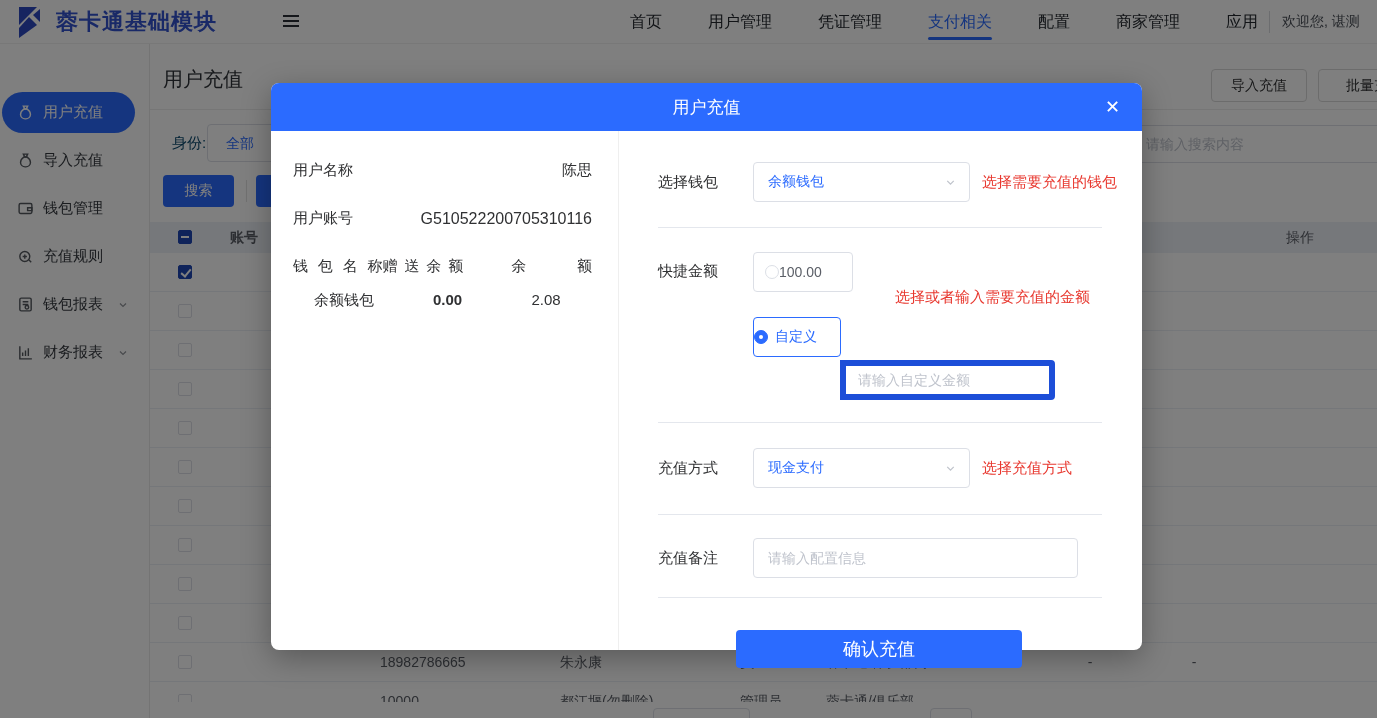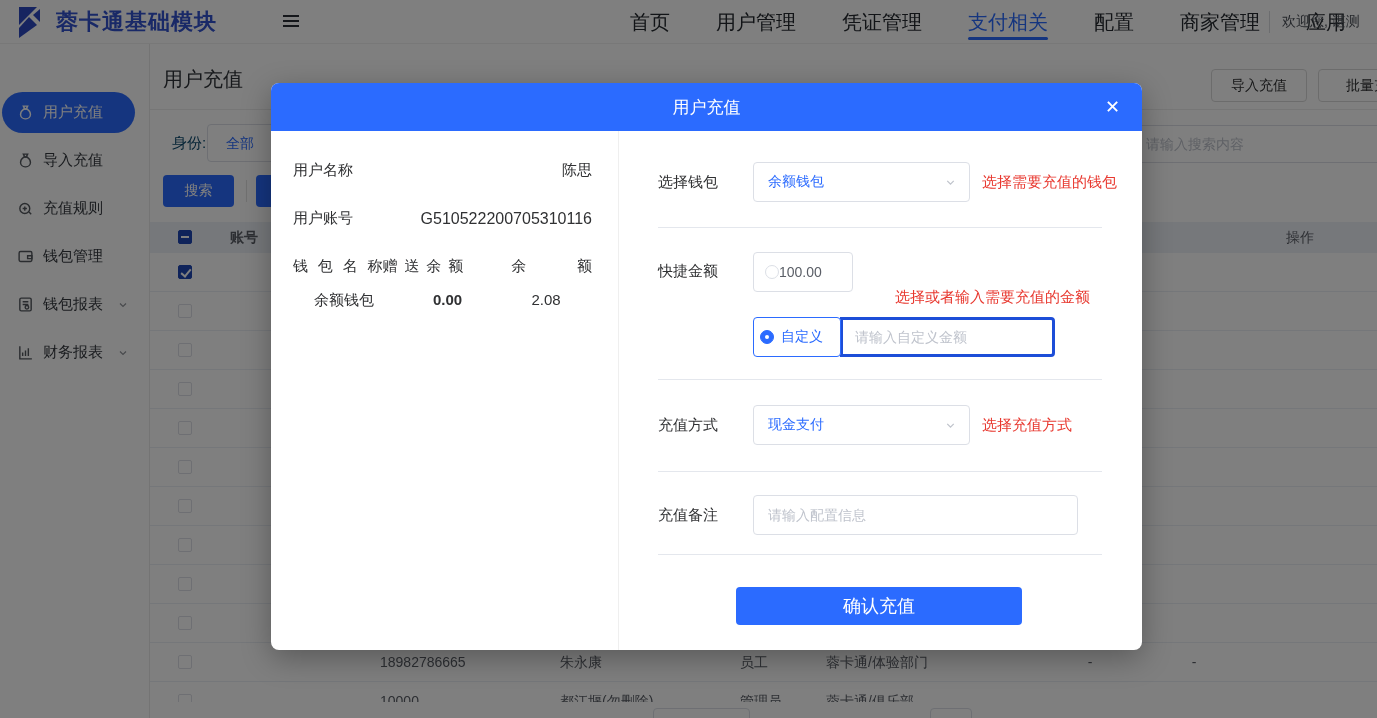--- a/index.html
+++ b/index.html
@@ -7,21 +7,21 @@
   body { font-family:"Liberation Sans","DejaVu Sans",sans-serif; background:#fff; }
   .stage { position:absolute; left:0; top:0; width:1377px; height:718px; overflow:hidden; background:#fff; }
 
   
   .navbar { position:absolute; left:0; top:0; width:1377px; height:44px; background:#fff; border-bottom:1px solid #f0f0f0; }
   .brand { position:absolute; left:14px; top:5px; display:flex; align-items:center; gap:10px; }
   .brand-title { font-size:22px; font-weight:bold; color:#3353cf; letter-spacing:1px; }
   .burger { position:absolute; left:283px; top:15px; width:16px; cursor:pointer; }
   .burger i { display:block; height:2px; background:#2b2f36; margin-bottom:3px; }
   .topnav { position:absolute; left:630px; top:0; height:44px; display:flex; align-items:center; gap:46px; }
-  .topnav .nav-item { position:relative; height:44px; line-height:44px; font-size:20px; color:#24292f; cursor:pointer; white-space:nowrap; }
+  .topnav .nav-item { position:relative; height:44px; line-height:44px; font-size:16px; color:#24292f; cursor:pointer; white-space:nowrap; }
   .topnav .nav-item.active { color:#2b6bff; }
   .topnav .nav-item.active::after { content:""; position:absolute; left:0; right:0; bottom:4px; height:3px; background:#2b6bff; border-radius:2px; }
   .nav-right { position:absolute; right:0; top:0; height:44px; display:flex; align-items:center; overflow:hidden; width:108px; }
   .nav-right .vdiv { width:1px; height:22px; background:#d8dadf; margin-right:12px; }
   .welcome { font-size:14px; color:#4a4f57; white-space:nowrap; }
 
   
   .sidebar { position:absolute; left:0; top:44px; width:150px; height:674px; background:#fff; border-right:1px solid #e8e8e8; padding-top:48px; }
   .side-item { position:relative; height:41px; margin:0 14px 7px 2px; display:flex; align-items:center; gap:9px; padding-left:15px; border-radius:21px; color:#35393f; font-size:15px; cursor:pointer; }
   .side-item svg { flex:0 0 auto; }
@@ -85,23 +85,23 @@
   .sel .sel-text { flex:1; font-size:14px; color:#2b6bff; }
   .hint { color:#e8382f; font-size:15px; margin-left:12px; white-space:nowrap; }
   .m-right hr { border:none; border-top:1px solid #e4e7ed; width:444px; }
   .quick-box { width:100px; height:40px; border:1px solid #dcdfe6; border-radius:4px; display:flex; align-items:center; padding-left:11px; cursor:pointer; background:#fff; }
   .radio { width:14px; height:14px; border:1px solid #dcdfe6; border-radius:50%; background:#fff; flex:0 0 14px; }
   .radio.on { background:#2b6bff; border-color:#2b6bff; position:relative; }
   .radio.on::after { content:""; position:absolute; left:4px; top:4px; width:4px; height:4px; background:#fff; border-radius:50%; }
   .quick-box .qtext { font-size:14px; color:#5a5e66; }
   .hint2 { color:#e8382f; font-size:15px; margin:-4px 0 0 237px; white-space:nowrap; height:18px; line-height:18px; }
   .custom-row { margin:11px 0 0 95px; display:flex; }
-  .custom-box { width:88px; height:40px; border:1px solid #2b6bff; border-radius:4px; display:flex; align-items:center; gap:7px; padding-left:6px; cursor:pointer; background:#fff; z-index:2; }
+  .custom-box { width:88px; height:40px; border:1px solid #2b6bff; border-radius:4px; display:flex; align-items:center; gap:7px; padding-left:0; cursor:pointer; background:#fff; z-index:2; }
   .custom-box .ctext { font-size:14px; color:#2b6bff; }
-  .custom-input { width:215px; height:40px; border:3px solid #1d4ed8; border-radius:0 4px 4px 0; margin-left:-1px; padding:0 12px; font-size:14px; font-family:inherit; color:#303133; }
+  .custom-input { width:215px; height:40px; border:6px solid #1d4ed8; border-radius:0 4px 4px 0; margin-left:-1px; padding:0 12px; font-size:14px; font-family:inherit; color:#303133;margin-top:43px; }
   .custom-input::placeholder, .remark-input::placeholder { color:#bfc3cc; }
   .remark-input { width:325px; height:40px; border:1px solid #dcdfe6; border-radius:4px; padding:0 14px; font-size:14px; font-family:inherit; color:#303133; }
   .confirm-btn { display:block; margin:32px 0 0 78px; width:286px; height:38px; font-size:18px; }
   .chev-ic { color:#c0c4cc; }
 </style>
 </head>
 <body>
 
 <div class="stage">
 
@@ -144,32 +144,32 @@
     </div>
     <div class="side-item">
       <svg width="17" height="17" viewBox="0 0 24 24" fill="none" stroke="#55595f" stroke-width="2">
           <path d="M9 3h6l-2 4h-2z"></path>
           <path d="M10 7h4c3.2 2.2 5 5 5 7.8A6.5 6.5 0 0 1 12.5 21h-1A6.5 6.5 0 0 1 5 14.8C5 12 6.8 9.2 10 7z"></path>
         </svg>
       <span>导入充值</span>
     </div>
     <div class="side-item">
       <svg width="17" height="17" viewBox="0 0 24 24" fill="none" stroke="#55595f" stroke-width="2">
+          <rect x="3" y="5" width="18" height="14" rx="2"></rect>
+          <path d="M15 11h6v4h-6z"></path>
+        </svg>
+      <span>钱包管理</span>
+    </div>
+    <div class="side-item">
+      <svg width="17" height="17" viewBox="0 0 24 24" fill="none" stroke="#55595f" stroke-width="2">
           <circle cx="11" cy="12" r="7"></circle>
           <path d="M11 9v6M8 12h6"></path>
           <path d="M17 17l3 3"></path>
         </svg>
       <span>充值规则</span>
-    </div>
-    <div class="side-item">
-      <svg width="17" height="17" viewBox="0 0 24 24" fill="none" stroke="#55595f" stroke-width="2">
-          <rect x="3" y="5" width="18" height="14" rx="2"></rect>
-          <path d="M15 11h6v4h-6z"></path>
-        </svg>
-      <span>钱包管理</span>
     </div>
     <div class="side-item">
       <svg width="17" height="17" viewBox="0 0 24 24" fill="none" stroke="#55595f" stroke-width="2">
           <rect x="4" y="3" width="16" height="18" rx="2"></rect>
           <path d="M8 8h8M8 12h8"></path>
           <circle cx="14" cy="16" r="2.5"></circle>
         </svg>
       <span>钱包报表</span>
       <svg class="chev" width="12" height="12" viewBox="0 0 24 24" fill="none" stroke="#909399" stroke-width="2.4">
           <path d="M6 9l6 6 6-6"></path>

